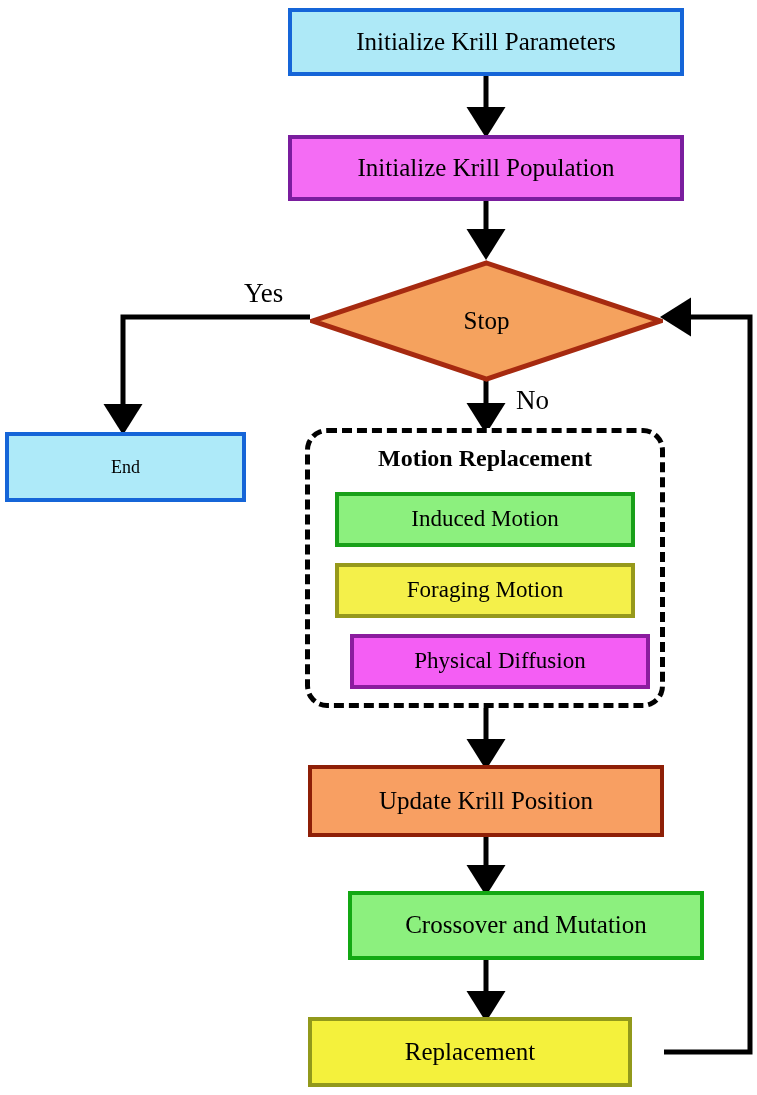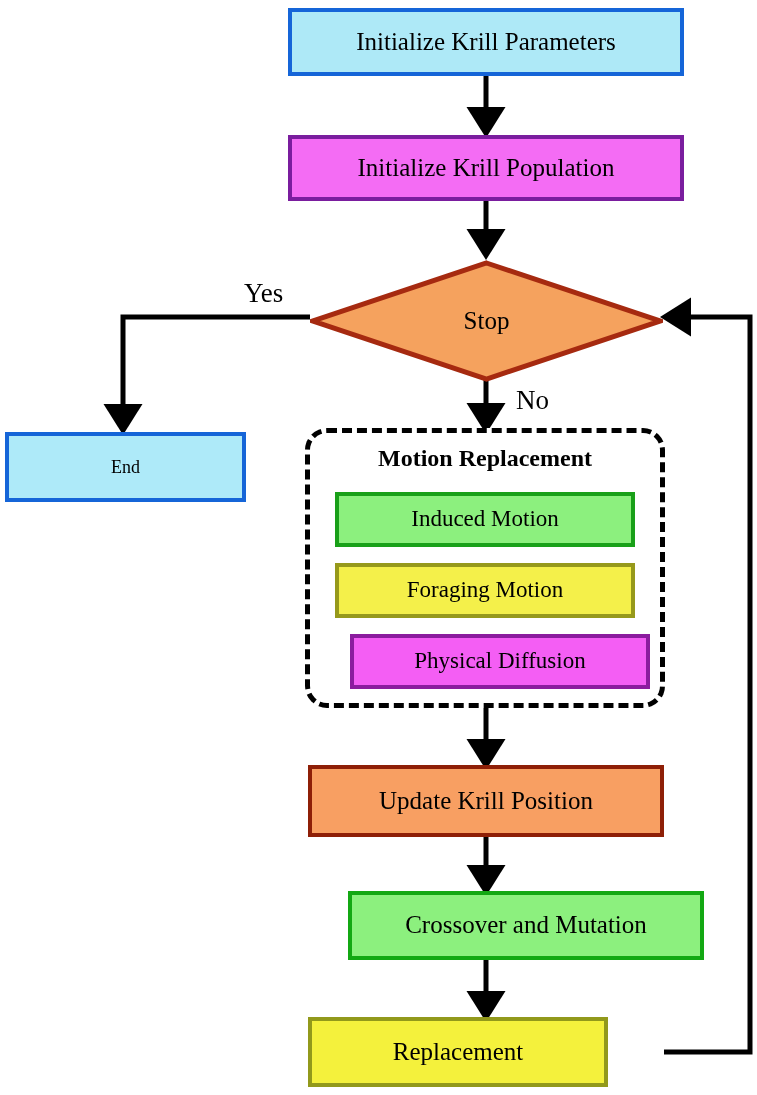--- a/index.html
+++ b/index.html
@@ -148,21 +148,21 @@
   </div>
 
   <div class="node proc" style="left:308px; top:765px; width:356px; height:72px; background:#F89F62; border:4px solid #8E1F07; font-size:25px;text-align:center;">
     <span>Update Krill Position</span>
   </div>
 
   <div class="node proc" style="left:324px; top:891px; width:356px; height:69px; background:#8CF07E; border:4px solid #13A813; font-size:25px;margin-left:24px;">
     <span>Crossover and Mutation</span>
   </div>
 
-  <div class="node proc" style="left:308px; top:1017px; width:300px; height:70px; background:#F4F13C; border:4px solid #92991B; font-size:25px;">
+  <div class="node proc" style="left:308px; top:1017px; width:324px; height:70px; background:#F4F13C; border:4px solid #92991B; font-size:25px;">
     <span>Replacement</span>
   </div>
 
   <div class="edge-label" style="left:244px; top:278px; font-size:27px;">Yes</div>
 
   <div class="edge-label" style="left:516px; top:385px; font-size:27px;">No</div>
 
 </div>
 
 </body></html>

